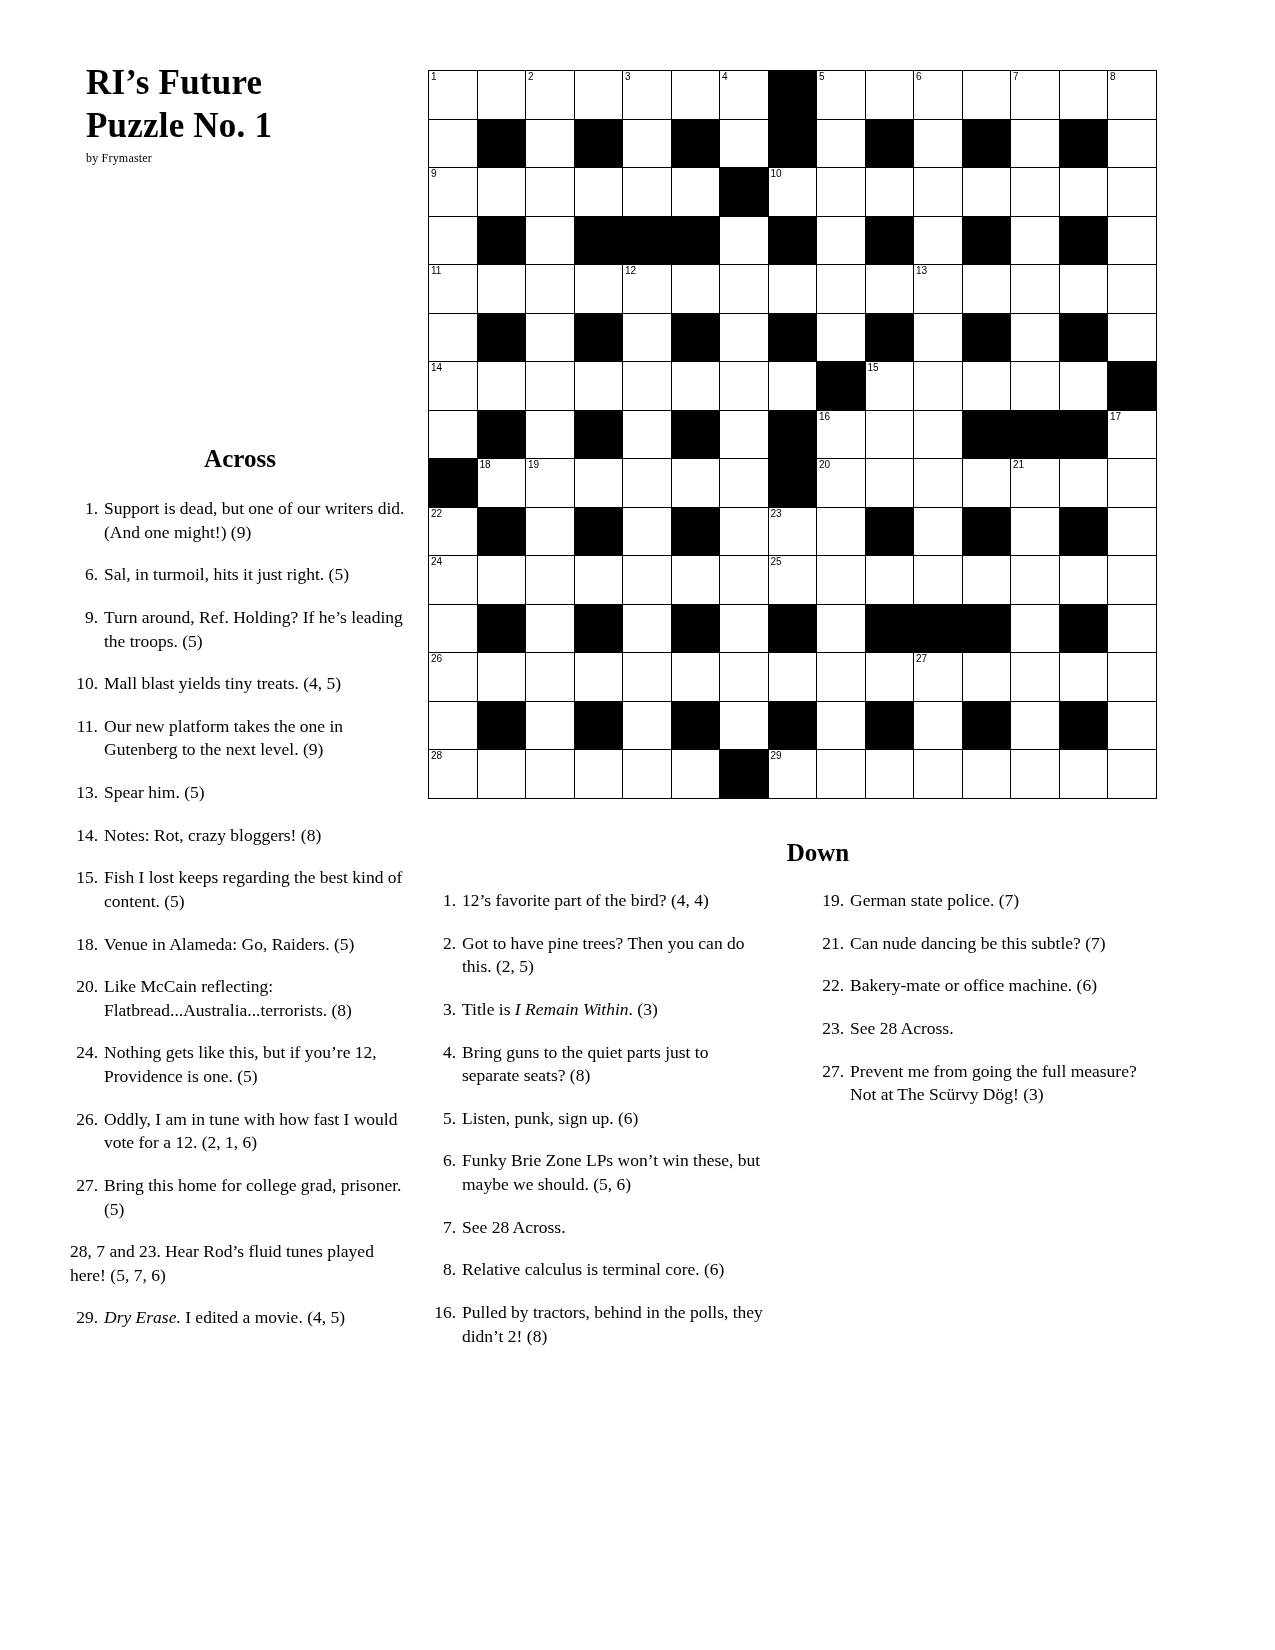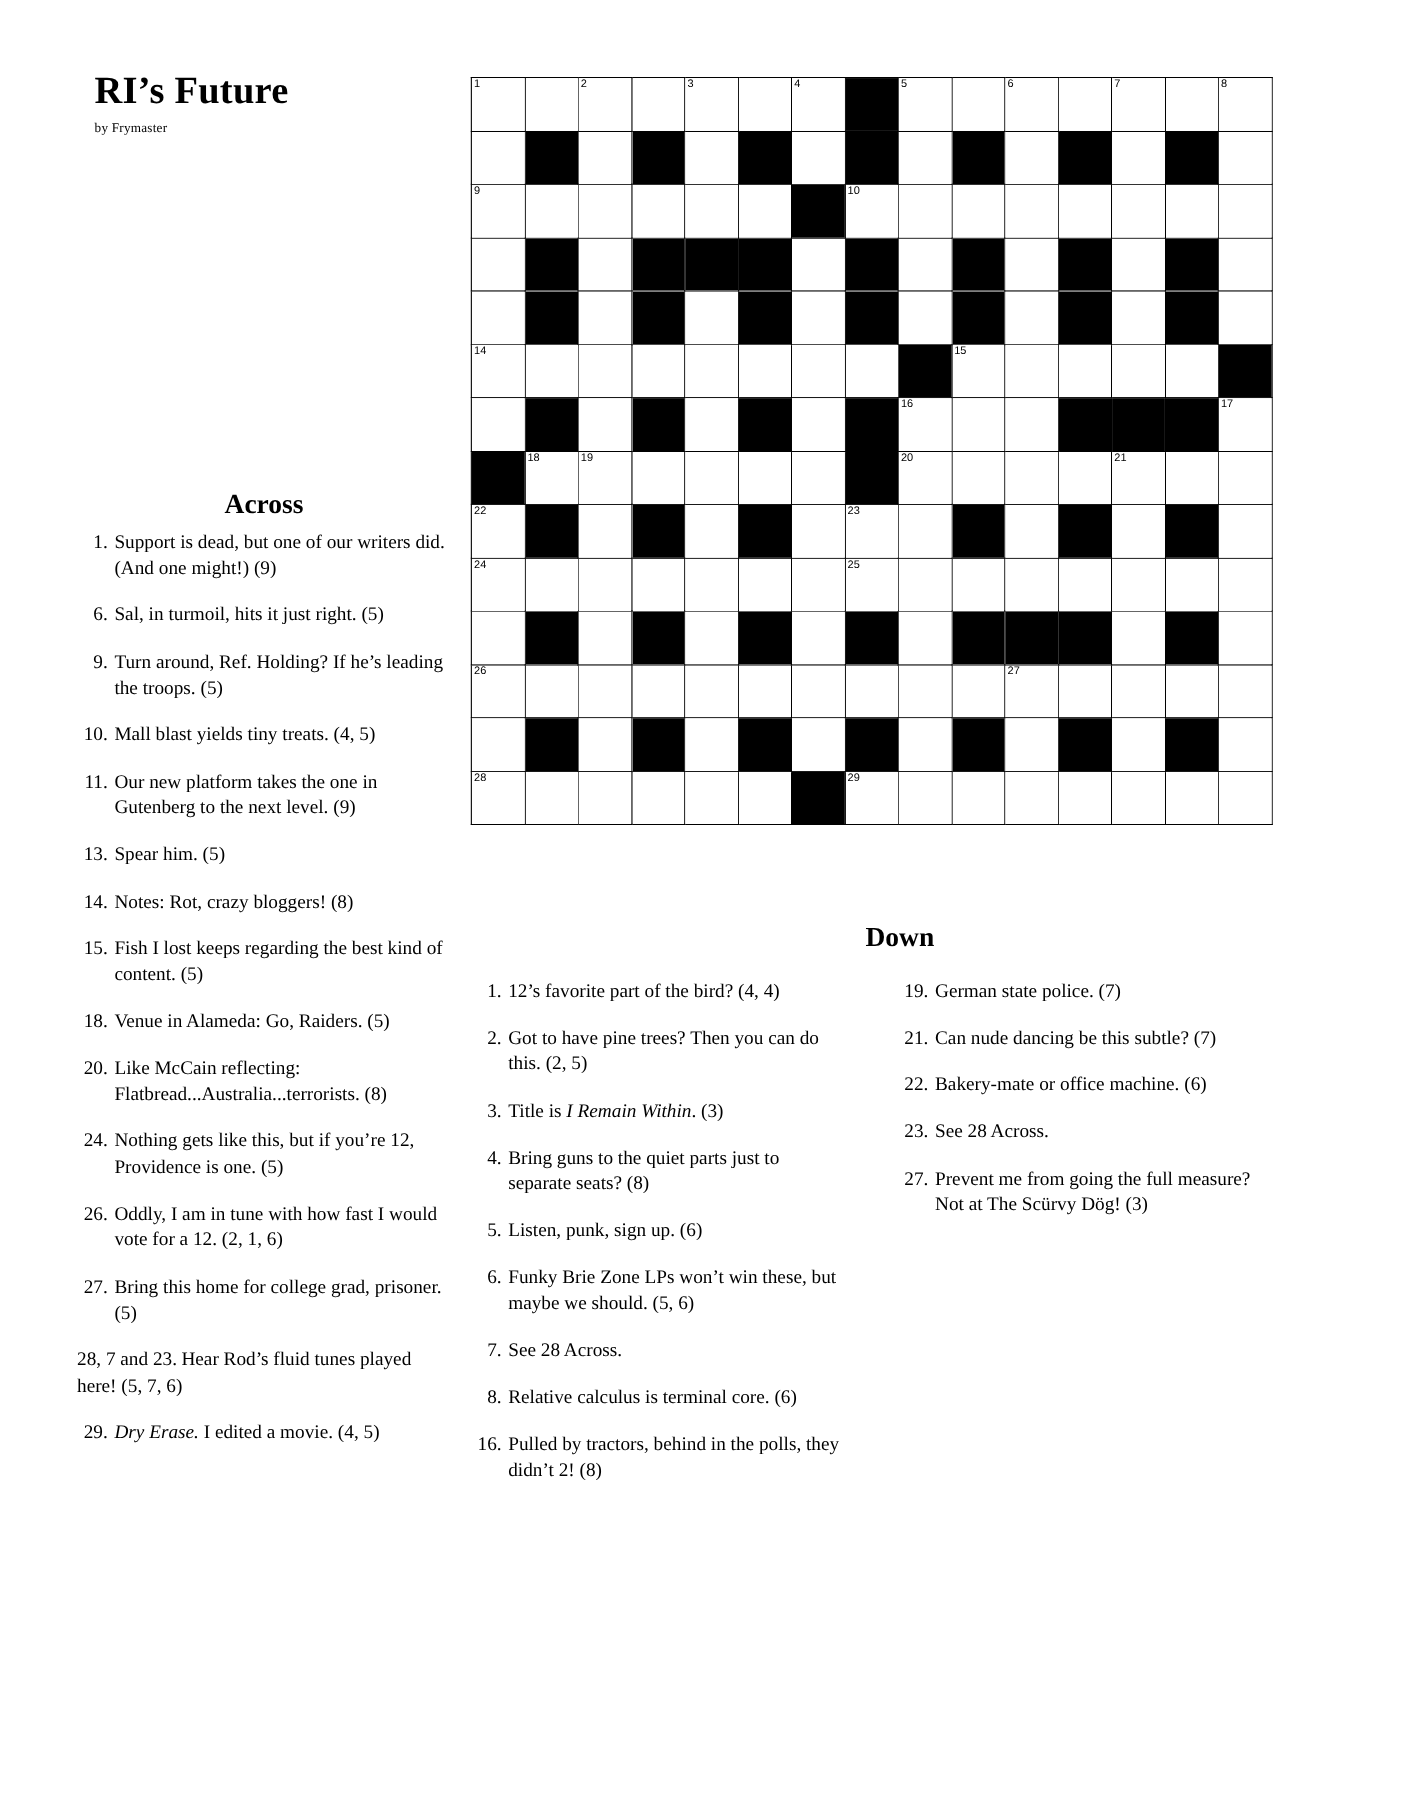--- a/index.html
+++ b/index.html
@@ -73,21 +73,21 @@
     font-size: 25px;
     text-align: center;
   }
 
   #across-block {
     position: absolute;
     left: 70px;
     top: 445px;
     width: 340px;
   }
-  #across-head { margin-bottom: 8px; }
+  #across-head { margin-bottom: 24px; }
 
   #down-block {
     position: absolute;
     left: 428px;
     top: 820px;
     width: 780px;
     margin-top: 19px;
   }
   #down-head { margin-bottom: 22px; }
   #down-cols {
@@ -116,20 +116,21 @@
     text-align: right;
   }
   ol.clues li .ctext i { }
 </style>
 </head>
 <body>
 
 <div id="title-block">
   <div id="puzzle-title">
     <div>RI’s Future</div>
+    <div>Puzzle No. 1</div>
   </div>
   <div id="puzzle-byline">by Frymaster</div>
 </div>
 
 <div id="grid-wrap">
   <table class="xgrid">
     <tbody id="grid-body">
         <tr>
           <td>
             <span class="num">1</span>
@@ -209,20 +210,43 @@
           <td class="blk"></td>
           <td class="blk"></td>
           <td></td>
           <td class="blk"></td>
           <td></td>
           <td class="blk"></td>
           <td></td>
           <td class="blk"></td>
           <td></td>
           <td class="blk"></td>
+          <td></td>
+        </tr>
+        <tr>
+          <td>
+            <span class="num">11</span>
+          </td>
+          <td></td>
+          <td></td>
+          <td></td>
+          <td>
+            <span class="num">12</span>
+          </td>
+          <td></td>
+          <td></td>
+          <td></td>
+          <td></td>
+          <td></td>
+          <td>
+            <span class="num">13</span>
+          </td>
+          <td></td>
+          <td></td>
+          <td></td>
           <td></td>
         </tr>
         <tr>
           <td></td>
           <td class="blk"></td>
           <td></td>
           <td class="blk"></td>
           <td></td>
           <td class="blk"></td>
           <td></td>

